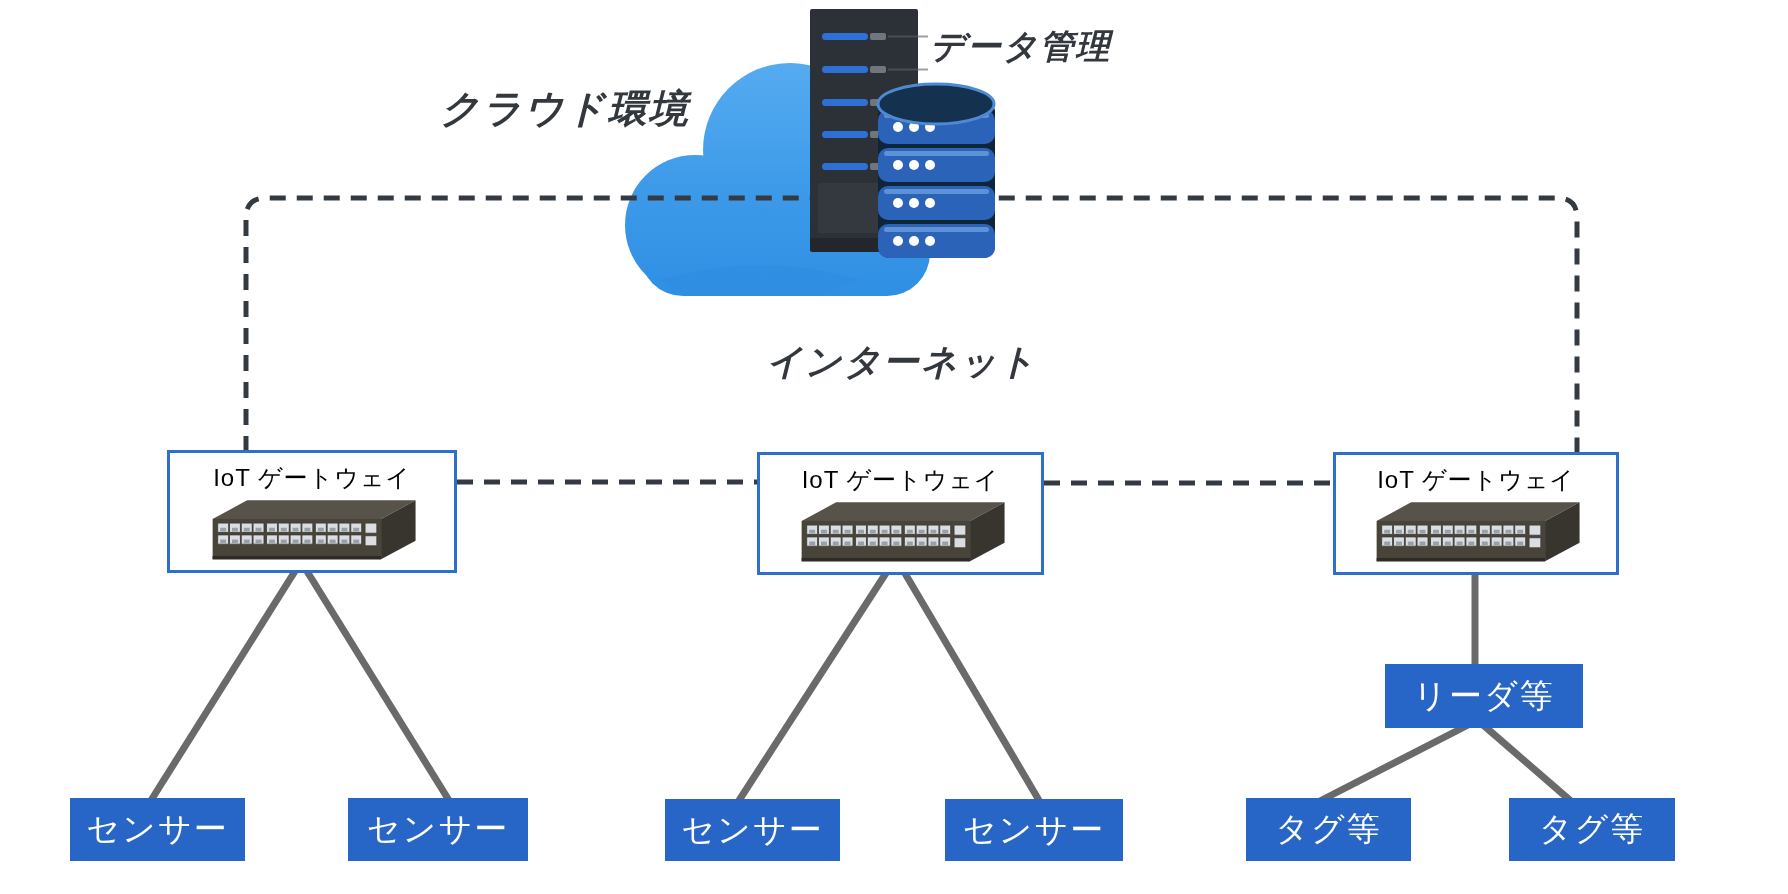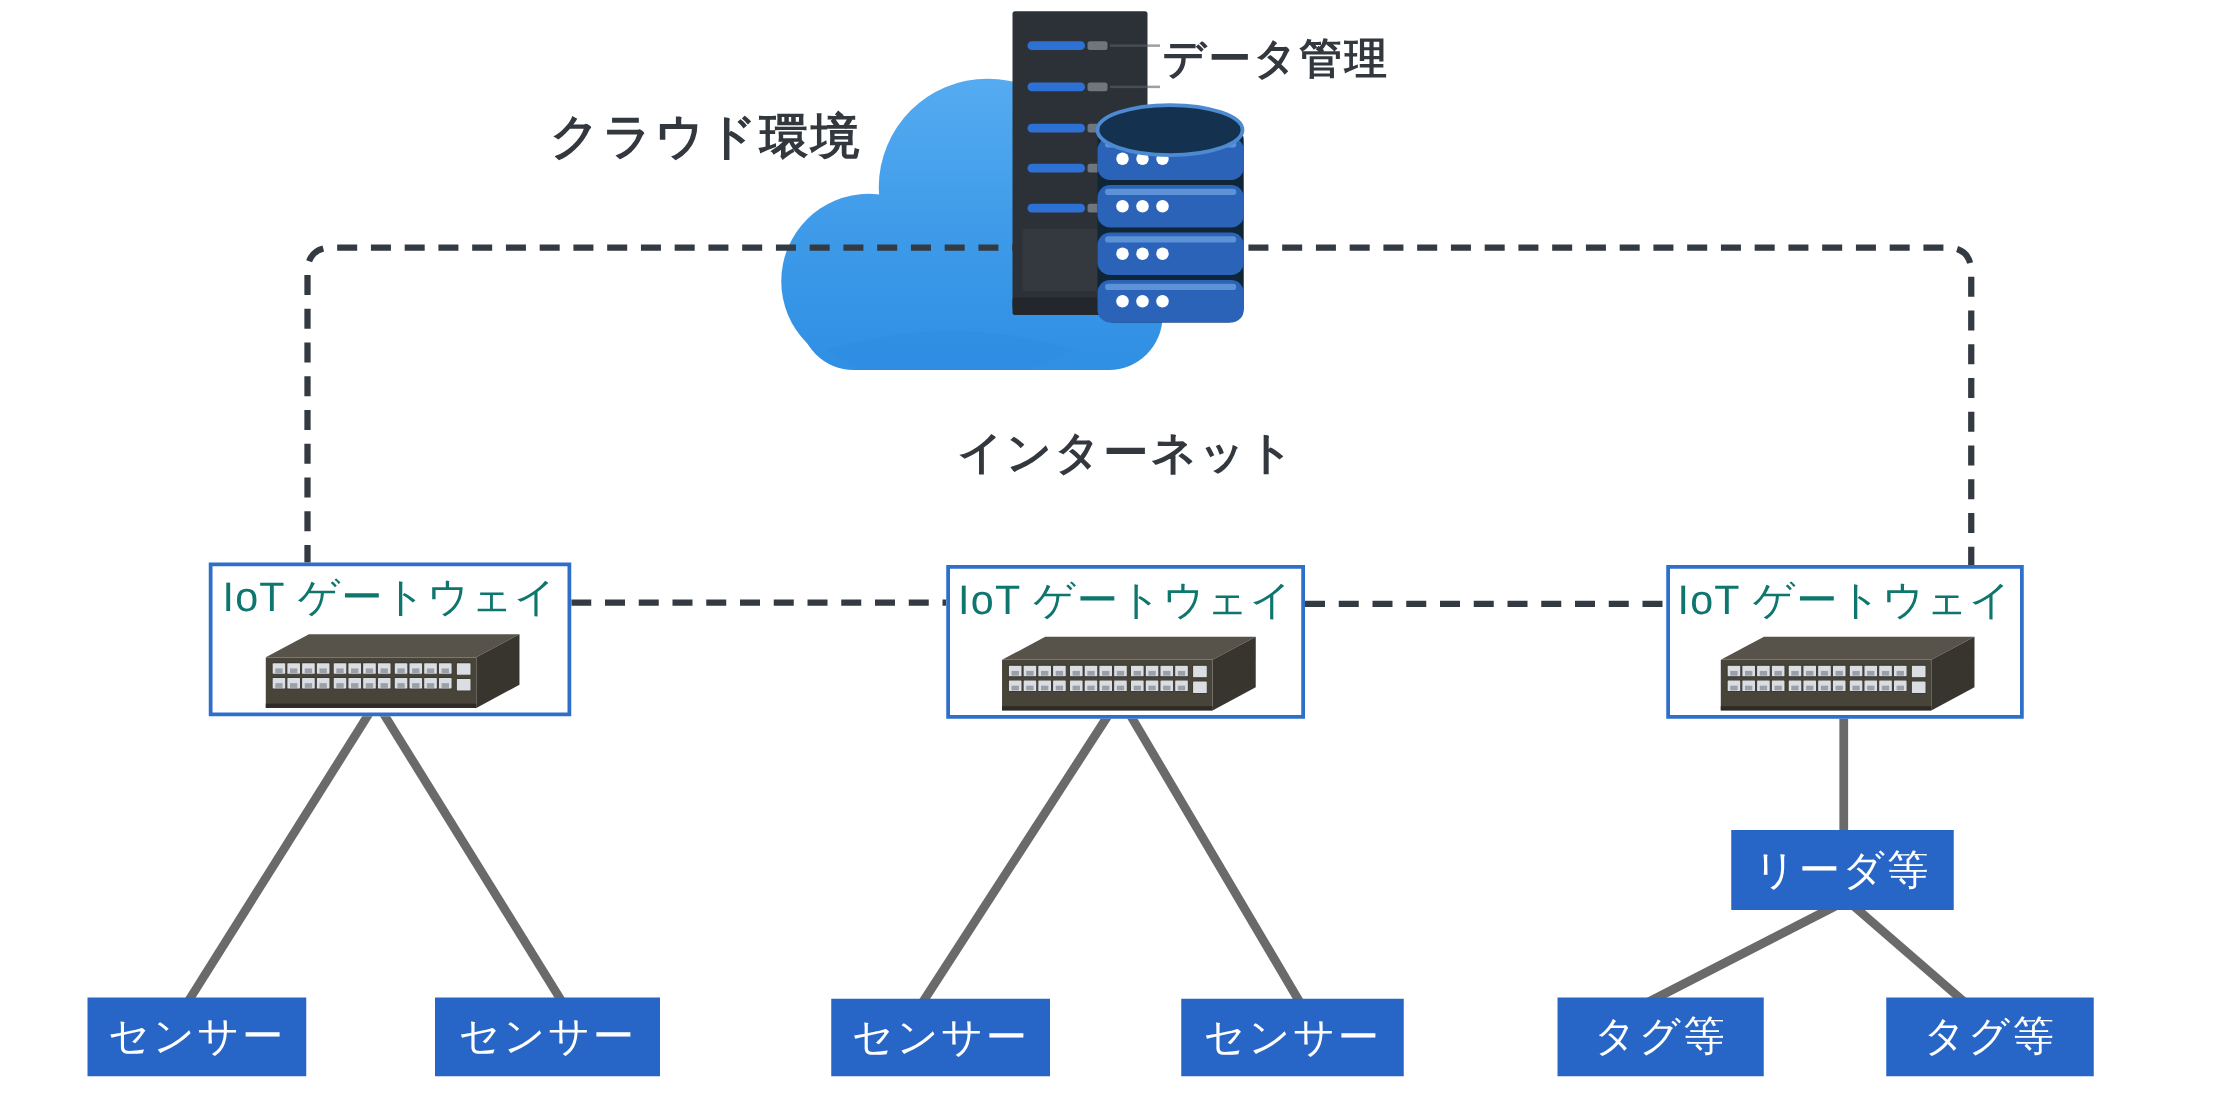--- a/index.html
+++ b/index.html
@@ -1,29 +1,29 @@
 <!DOCTYPE html>
 <html><head>
 <meta charset="utf-8">
 <style>
   html,body{margin:0;padding:0;background:#fff;}
   .canvas{
     position:relative;width:1788px;height:894px;background:#ffffff;overflow:hidden;
     font-family:"Liberation Sans",sans-serif;
   }
   .layer{position:absolute;left:0;top:0;}
-  .h-label{position:absolute;font-weight:bold;color:#33383F;white-space:nowrap;letter-spacing:2px;}
+  .h-label{position:absolute;font-weight:bold;color:#33383F;white-space:nowrap;letter-spacing:2px;font-style:italic;}
   .lbl-cloud{left:440px;top:82px;font-size:39px;}
   .lbl-datamgmt{left:930px;top:24px;font-size:34px;}
   .lbl-internet{left:766px;top:338px;font-size:36px;}
   .gw{
     position:absolute;box-sizing:border-box;background:#ffffff;border:3px solid #2E6FC9;
     display:flex;flex-direction:column;align-items:center;justify-content:center;z-index:2;
   }
-  .gw-label{font-size:33px;color:#0f766e;letter-spacing:1px;white-space:nowrap;}
+  .gw-label{font-size:24px;color:#000000;letter-spacing:1px;white-space:nowrap;}
   .switch-svg{width:234px;height:64px;margin-top:3px;}
   .node{
     position:absolute;box-sizing:border-box;background:#2766C7;color:#FFFFFF;
     display:flex;align-items:center;justify-content:center;font-size:33px;letter-spacing:2px;
     z-index:2;white-space:nowrap;
   }
 </style>
 </head>
 <body>
 
@@ -155,21 +155,21 @@
         <use href="#switch"></use>
       </svg>
   </div>
   <div class="gw" style="left:1333px;top:452px;width:286px;height:123px;">
     <span class="gw-label">IoT ゲートウェイ</span>
     <svg class="switch-svg" viewBox="0 0 248 76">
         <use href="#switch"></use>
       </svg>
   </div>
 
-  <div class="node" style="left:1385px;top:664px;width:178px;height:64px;">
+  <div class="node" style="left:1385px;top:664px;width:198px;height:64px;">
     <span>リーダ等</span>
   </div>
 
   <div class="node" style="left:70px;top:798px;width:175px;height:63px;">
     <span>センサー</span>
   </div>
   <div class="node" style="left:348px;top:798px;width:180px;height:63px;">
     <span>センサー</span>
   </div>
   <div class="node" style="left:665px;top:799px;width:175px;height:62px;">

